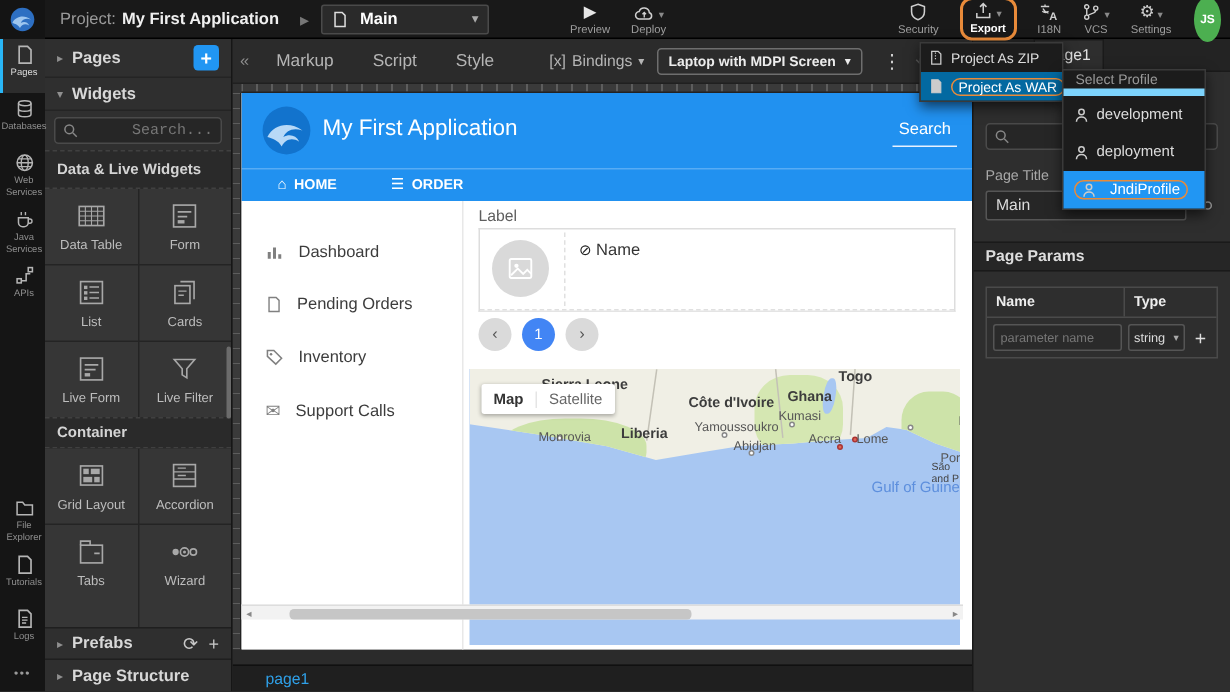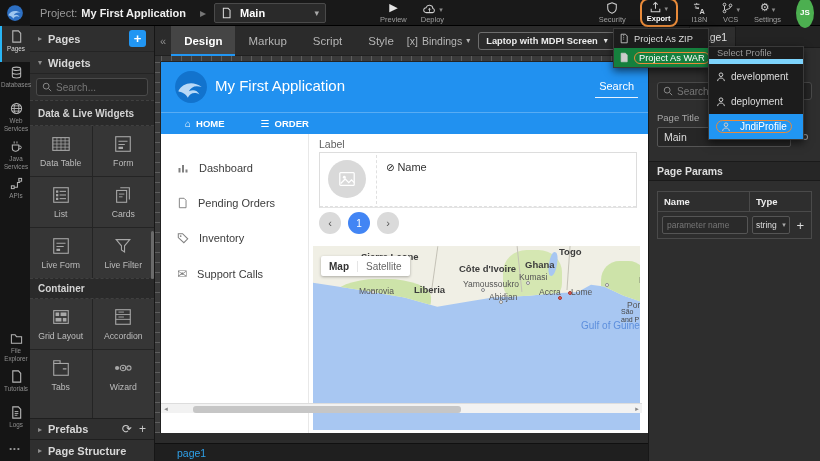--- a/index.html
+++ b/index.html
@@ -49,21 +49,21 @@
     font-weight:bold; border-bottom:1px solid #242424; flex:none; }
   .lp-row .tri { color:#8f8f8f; font-size:8px; margin-right:6px; }
   .row-pages { height:26px; }
   .row-widgets { height:22px; }
   .plus-btn { margin-left:auto; width:17px; height:17px; background:#2196f3; border-radius:3px;
     color:#fff; font-size:13px; display:flex; align-items:center; justify-content:center; cursor:pointer; }
   .lp-search-wrap { height:26px; padding:4px 6px; flex:none; }
   .lp-search { display:flex; align-items:center; background:#262626; border:1px solid #4a4a4a;
     border-radius:3px; height:18px; padding:0 5px; }
   .lp-search input, .rp-search input { background:transparent; border:none; outline:none; color:#ccc;
-    font-size:10px; width:100%; font-family:Liberation Sans, sans-serif; }
+    font-size:10px; width:100%; font-family:Liberation Mono, monospace;text-align:right; }
   .lp-search input::placeholder, .rp-search input::placeholder { color:#777; }
   .sec-hdr { height:26px; display:flex; align-items:center; padding:0 8px; background:#2a2a2a;
     color:#d4d4d4; font-size:10px; font-weight:bold; border-top:1px dashed #404040;
     border-bottom:1px dashed #404040; flex:none; }
   .tile-grid { display:grid; grid-template-columns:1fr 1fr; gap:1px; background:#242424; flex:none; }
   .tile { background:#363636; height:50px; display:flex; flex-direction:column; align-items:center;
     justify-content:center; cursor:pointer; }
   .tile .tlbl { font-size:8.7px; color:#bdbdbd; margin-top:4px; }
   .tile svg { color:#a8a8a8; }
   .tile-grid.partial { height:16px; overflow:hidden; }
@@ -184,21 +184,21 @@
   .pt-input::placeholder { color:#777; }
   .pt-select { background:#2a2a2a; border:1px solid #555; border-radius:2px; height:18px; width:44px;
     color:#ddd; font-size:8.5px; display:flex; align-items:center; padding:0 3px; justify-content:space-between; cursor:pointer; }
   .pt-plus { color:#ddd; font-size:13px; width:16px; text-align:center; cursor:pointer; }
 
   
   #menu1 { position:absolute; left:613px; top:28px; width:96px; background:#1c1c1c;
     border:1px solid #3a3a3a; box-shadow:0 3px 8px rgba(0,0,0,.6); z-index:50; }
   .m1-row { height:19px; display:flex; align-items:center; padding:0 5px; color:#ddd; font-size:9.3px; cursor:pointer; }
   .m1-row svg { margin-right:5px; color:#ccc; flex:none; }
-  .m1-row.sel { background:#15803d; color:#fff; }
+  .m1-row.sel { background:#0369a1; color:#fff; }
   .oring { border:1.5px solid #e98b3a; border-radius:9px; padding:0 4px; display:inline-flex; align-items:center; white-space:nowrap; }
   .m1-row .sub-arr { margin-left:auto; font-size:7px; color:#fff; }
   #menu2 { position:absolute; left:708px; top:46px; width:96px; background:#1c1c1c;
     border:1px solid #3a3a3a; box-shadow:0 3px 8px rgba(0,0,0,.6); z-index:51; }
   .m2-hdr { height:17px; display:flex; align-items:center; padding:0 8px; color:#999; font-size:9.3px;
     border-bottom:5px solid #7dd3fc; }
   .m2-row { height:25px; display:flex; align-items:center; padding:0 7px; color:#ddd; font-size:10px; cursor:pointer; }
   .m2-row svg { margin-right:5px; color:#ccc; flex:none; }
   .m2-row.sel { background:#2196f3; color:#fff; }
 </style>
@@ -475,21 +475,20 @@
     <div class="lp-bottom-row" style="height:22px;">
       <span class="tri">▸</span>
       <span>Page Structure</span>
     </div>
     <div class="lp-scrollthumb"></div>
   </div>
 
   <div id="canvascol">
     <div id="cv-toolbar">
       <span class="collapse">«</span>
-      <div class="cv-tab active">Design</div>
       <div class="cv-tab">Markup</div>
       <div class="cv-tab">Script</div>
       <div class="cv-tab">Style</div>
       <div class="bindings">
         <span>[x]</span>
         <span>Bindings</span>
         <span style="font-size:8px;">▾</span>
       </div>
       <div class="device-dd">
         <span>Laptop with MDPI Screen</span>

